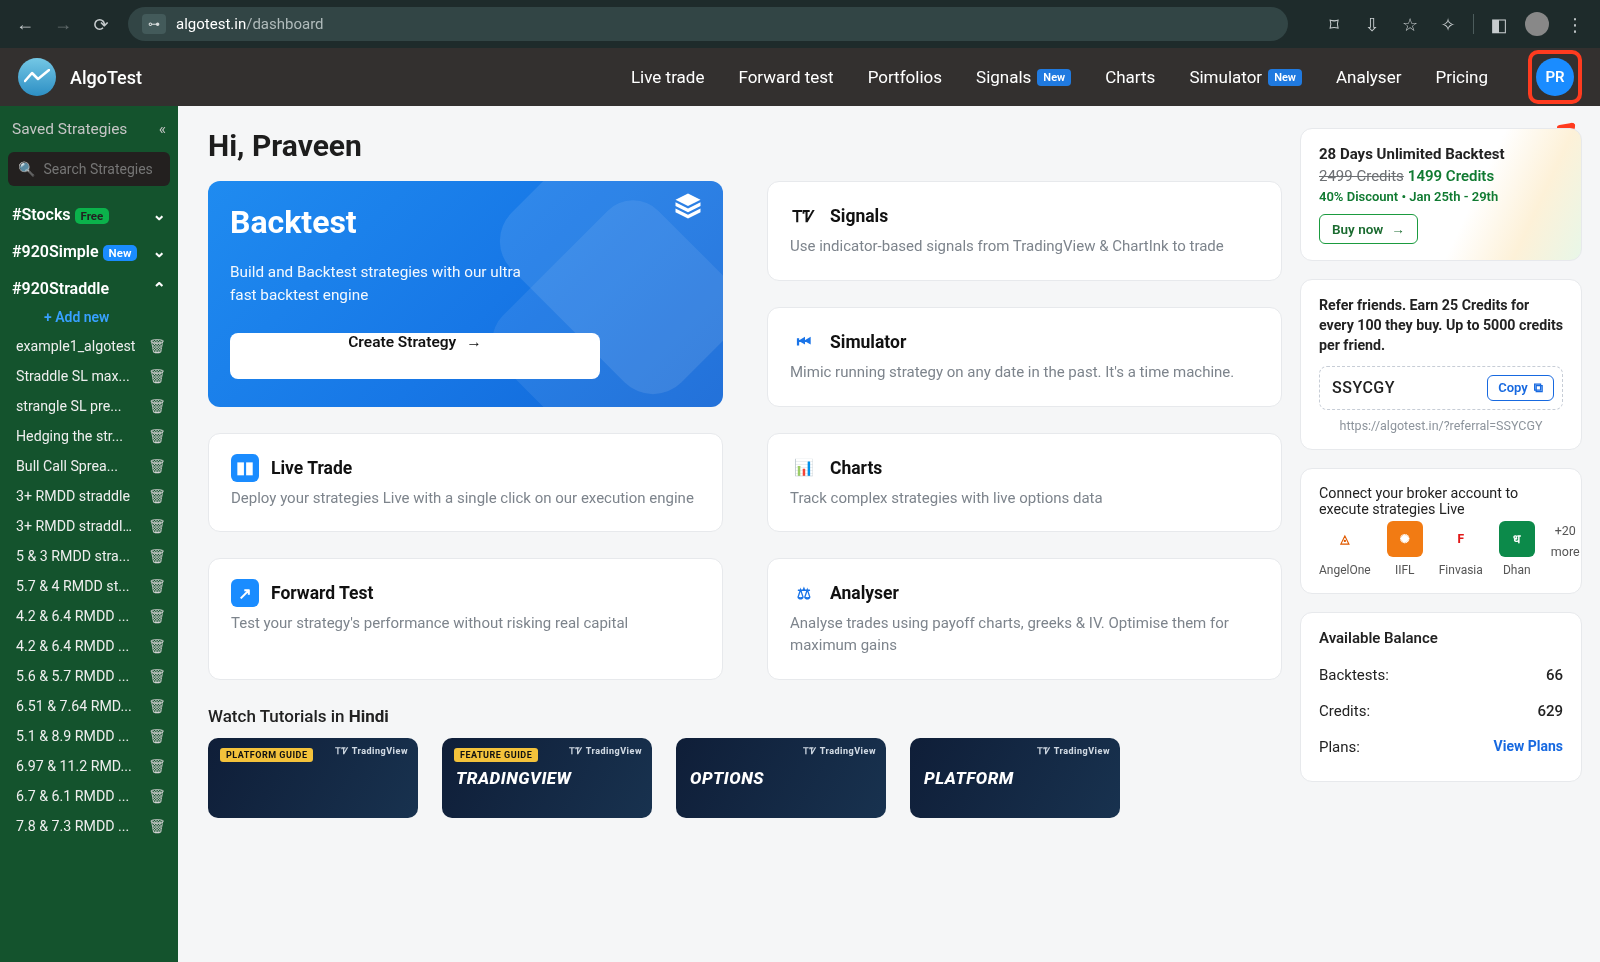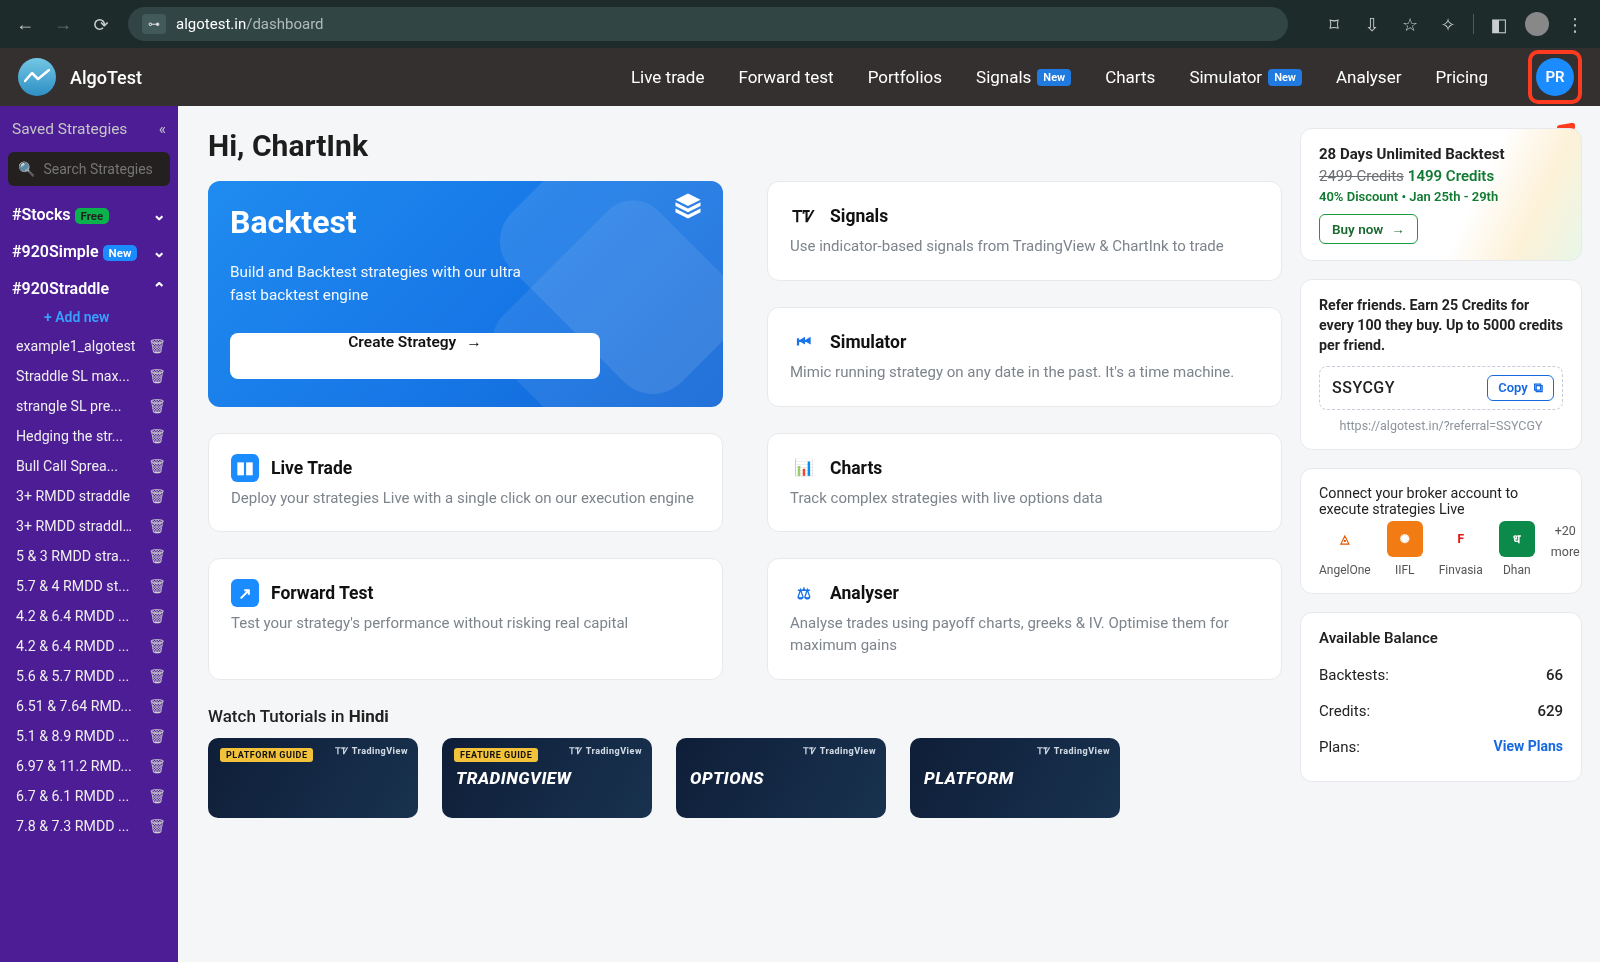--- a/index.html
+++ b/index.html
@@ -21,21 +21,21 @@
   .brand { font-size:18px; font-weight:500; color:#fff; }
   .top-nav { margin-left:auto; display:flex; align-items:center; gap:34px; }
   .top-nav a { color:#fff; font-size:17px; text-decoration:none; display:flex; align-items:center; gap:6px; cursor:pointer;}
   .badge { background:#207ae0; color:#fff; font-size:11px; font-weight:600; padding:2px 6px; border-radius:4px; }
   .avatar-wrap { border:4px solid #ff3b1f; border-radius:10px; padding:4px; margin-left:6px; }
   .avatar { width:38px; height:38px; border-radius:50%; background:#1a8cff; display:flex; align-items:center; justify-content:center; font-weight:600; font-size:15px; color:#fff; }
   .arrow-annot { position:absolute; right:18px; top:118px; pointer-events:none; }
   
   .main { display:flex; height:calc(100% - 106px); }
   
-  .sidebar { width:178px; background:#4c1d95; display:flex; flex-direction:column; font-size:14px; }
+  .sidebar { width:178px; background:#14532d; display:flex; flex-direction:column; font-size:14px; }
   .sb-header { display:flex; align-items:center; justify-content:space-between; padding:14px 12px 10px; color:#c5c5c5; font-size:15.5px;}
   .sb-collapse { color:#c5c5c5; cursor:pointer;}
   .sb-search { margin:4px 8px 10px; background:#23201f; border-radius:6px; height:34px; display:flex; align-items:center; padding:0 10px; gap:8px; color:#8f8f8f; font-size:14px;}
   .sb-search input { background:transparent; border:none; outline:none; color:#ddd; font-size:14px; width:100%; }
   .sb-group { display:flex; align-items:center; justify-content:space-between; padding:9px 12px; cursor:pointer; font-weight:600; font-size:16px;}
   .pill-free { background:#0bb24b; color:#222; font-size:11.5px; font-weight:700; border-radius:5px; padding:1px 6px; margin-left:4px;}
   .pill-new { background:#1a8cff; color:#fff; font-size:11.5px; font-weight:600; border-radius:5px; padding:1px 6px; margin-left:4px;}
   .chev { font-size:16px; color:#fff; }
   .sb-add { color:#38a1ff; font-weight:600; font-size:14px; padding:2px 0 6px 44px; cursor:pointer;}
   .sb-list { display:flex; flex-direction:column; }
@@ -248,21 +248,21 @@
         </div>
         <div class="sb-item">
           <span>7.8 &amp; 7.3 RMDD ...</span>
           <span class="trash">🗑</span>
         </div>
       </div>
   </div>
 
   <div class="content">
     <div class="center">
-      <h1 class="greet">Hi, ChartInk</h1>
+      <h1 class="greet">Hi, Praveen</h1>
 
       <div class="grid-cards">
         <div class="card hero">
           <div class="hero-deco"></div>
             <div class="hero-deco2"></div>
           <h2 style="position:relative;">
             <span>Backtest</span>
           </h2>
           <span class="hero-icon">
             <svg width="30" height="30" viewBox="0 0 24 24" fill="#fff">

